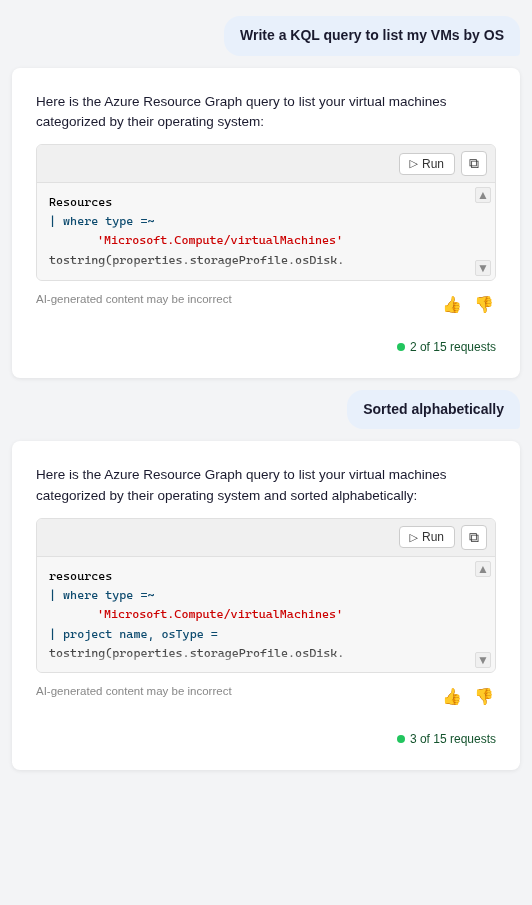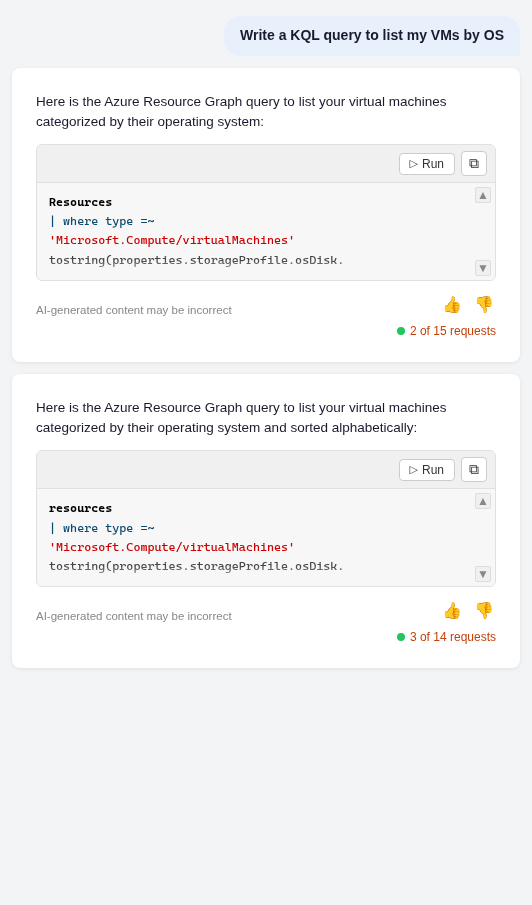--- a/index.html
+++ b/index.html
@@ -125,30 +125,30 @@
       display: flex;
       align-items: center;
       justify-content: center;
       cursor: pointer;
       z-index: 2;
     }
     .scroll-arrow.up { top: 4px; }
     .scroll-arrow.down { bottom: 4px; }
 
     
-    .kw-resource { color: #000; font-weight: bold; }
+    .kw-resource { color: #000; font-weight: normal; }
     .kw-pipe { color: #0c4a6e; }
-    .kw-string { color: #cc0000; }
+    .kw-string { color: #cc0000; margin-left: 48px; }
     .kw-function { color: #444; }
 
     
     .card-footer {
       display: flex;
       justify-content: space-between;
-      align-items: flex-end;
+      align-items: flex-start;
       gap: 44px;
     }
     .ai-disclaimer {
       font-size: 11.5px;
       color: #888;
     }
     .feedback-buttons {
       display: flex;
       gap: 8px;
       align-items: center;
@@ -160,23 +160,23 @@
       font-size: 16px;
       color: #888;
       padding: 2px;
     }
 
     .request-count {
       display: flex;
       align-items: center;
       gap: 5px;
       font-size: 12px;
-      color: #c2410c;
+      color: #14532d;
       justify-content: flex-end;
-      margin-top: 8px;
+      margin-top: 24px;
     }
     .dot-green {
       width: 8px;
       height: 8px;
       background: #22c55e;
       border-radius: 50%;
       display: inline-block;
     }
   </style>
 </head>
@@ -221,52 +221,58 @@
         <button class="feedback-btn">👍</button>
         <button class="feedback-btn">👎</button>
       </div>
     </div>
     <div class="request-count">
       <span class="dot-green"></span>
       <span>2 of 15 requests</span>
     </div>
   </div>
 
+  <div class="user-message">
+    <div class="user-bubble">
+      <span>Sorted alphabetically</span>
+    </div>
+  </div>
 
   <div class="ai-card">
     <p class="ai-card-text">Here is the Azure Resource Graph query to list your virtual machines categorized by their operating system and sorted alphabetically:</p>
 
     <div class="code-block">
       <div class="code-toolbar">
         <button class="run-button">
           <span style="font-size:11px;">▷</span>
           <span>Run</span>
         </button>
         <button class="copy-button">
           <span>⧉</span>
         </button>
       </div>
       <div class="code-wrapper">
         <div class="code-content">
           <div><span class="kw-resource">resources</span></div>
           <div><span class="kw-pipe">| where type =~</span></div>
           <div><span class="kw-string">'Microsoft.Compute/virtualMachines'</span></div>
+          <div><span class="kw-pipe">| project name, osType =</span></div>
           <div><span class="kw-function">tostring(properties.storageProfile.osDisk.</span></div>
         </div>
         <div class="scroll-arrow up">▲</div>
         <div class="scroll-arrow down">▼</div>
       </div>
     </div>
 
     <div class="card-footer">
       <span class="ai-disclaimer">AI-generated content may be incorrect</span>
       <div class="feedback-buttons">
         <button class="feedback-btn">👍</button>
         <button class="feedback-btn">👎</button>
       </div>
     </div>
     <div class="request-count">
       <span class="dot-green"></span>
-      <span>3 of 14 requests</span>
+      <span>3 of 15 requests</span>
     </div>
   </div>
 
 </div>
 
 </body></html>

